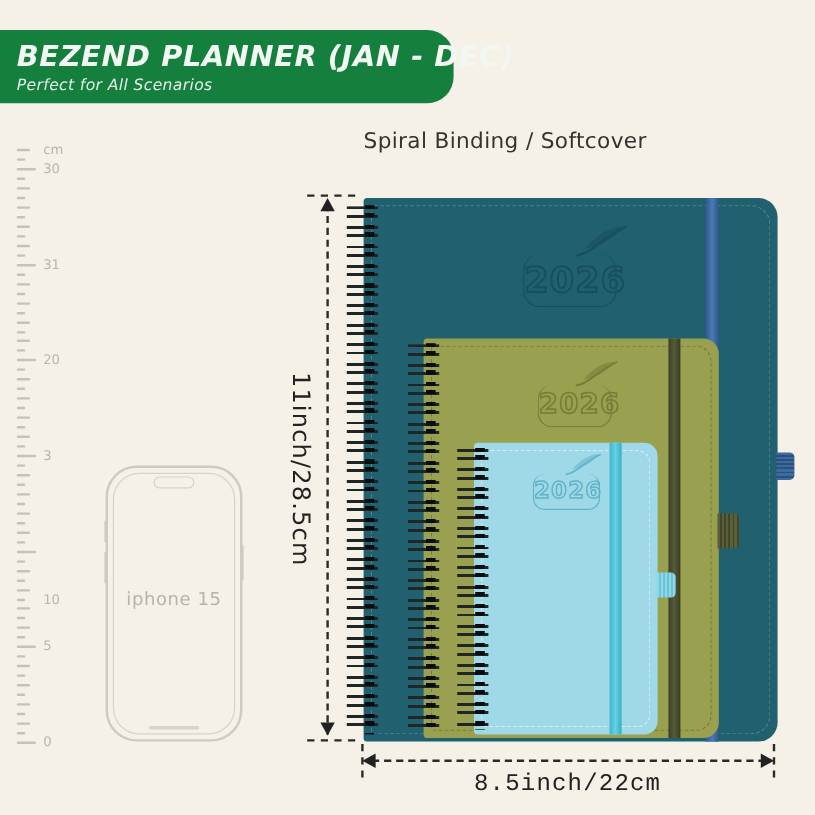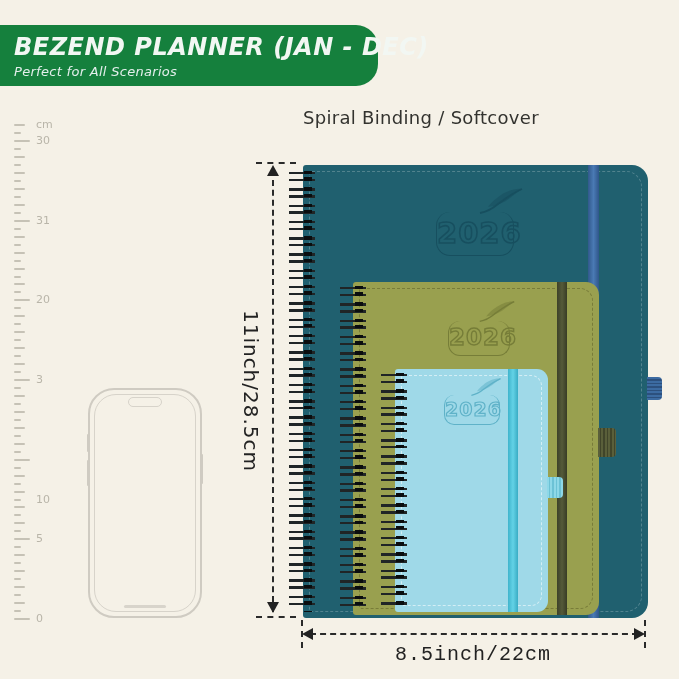--- a/index.html
+++ b/index.html
@@ -182,20 +182,21 @@
       <div class="tick" style="width: 16px; left: 0px; top: 140.1px;"></div>
       <div class="tick-label" style="top: 134.1px;">30</div>
       <div class="tick" style="width: 7px; left: 0px; top: 132.135px;"></div>
       <div class="tick" style="width: 11px; left: 0px; top: 124.17px;"></div>
       <div class="tick-label" style="top: 118.17px;">cm</div>
     </div>
 
   <div class="phone">
     <div class="phone-screen"></div>
     <div class="phone-notch"></div>
+    <div class="phone-label">iphone 15</div>
     <div class="phone-homebar"></div>
     <div class="phone-btn" style="left:-3px;top:44px;height:18px;"></div>
     <div class="phone-btn" style="left:-3px;top:70px;height:26px;"></div>
     <div class="phone-btn" style="right:-3px;top:64px;height:30px;"></div>
   </div>
 
   <div id="planner-large" class="planner" style="background: rgb(32, 96, 111);">
     <div class="stitch"></div>
     <div class="band"></div>
     <div class="penloop"></div>

